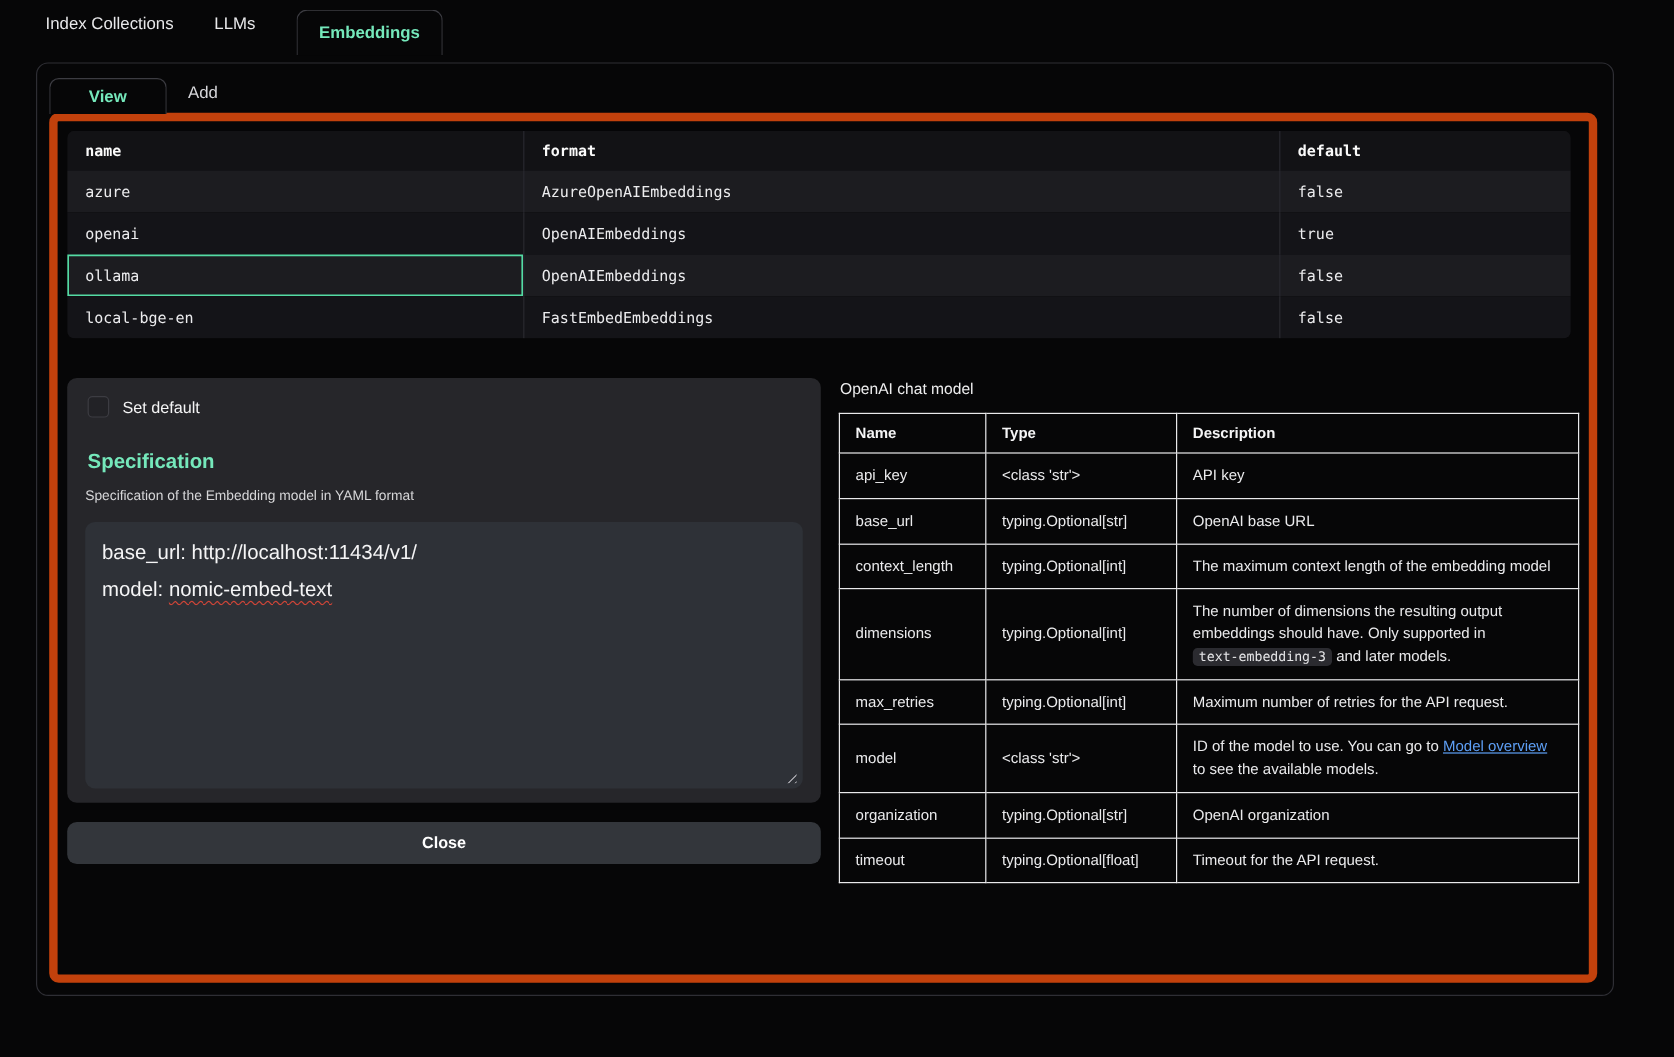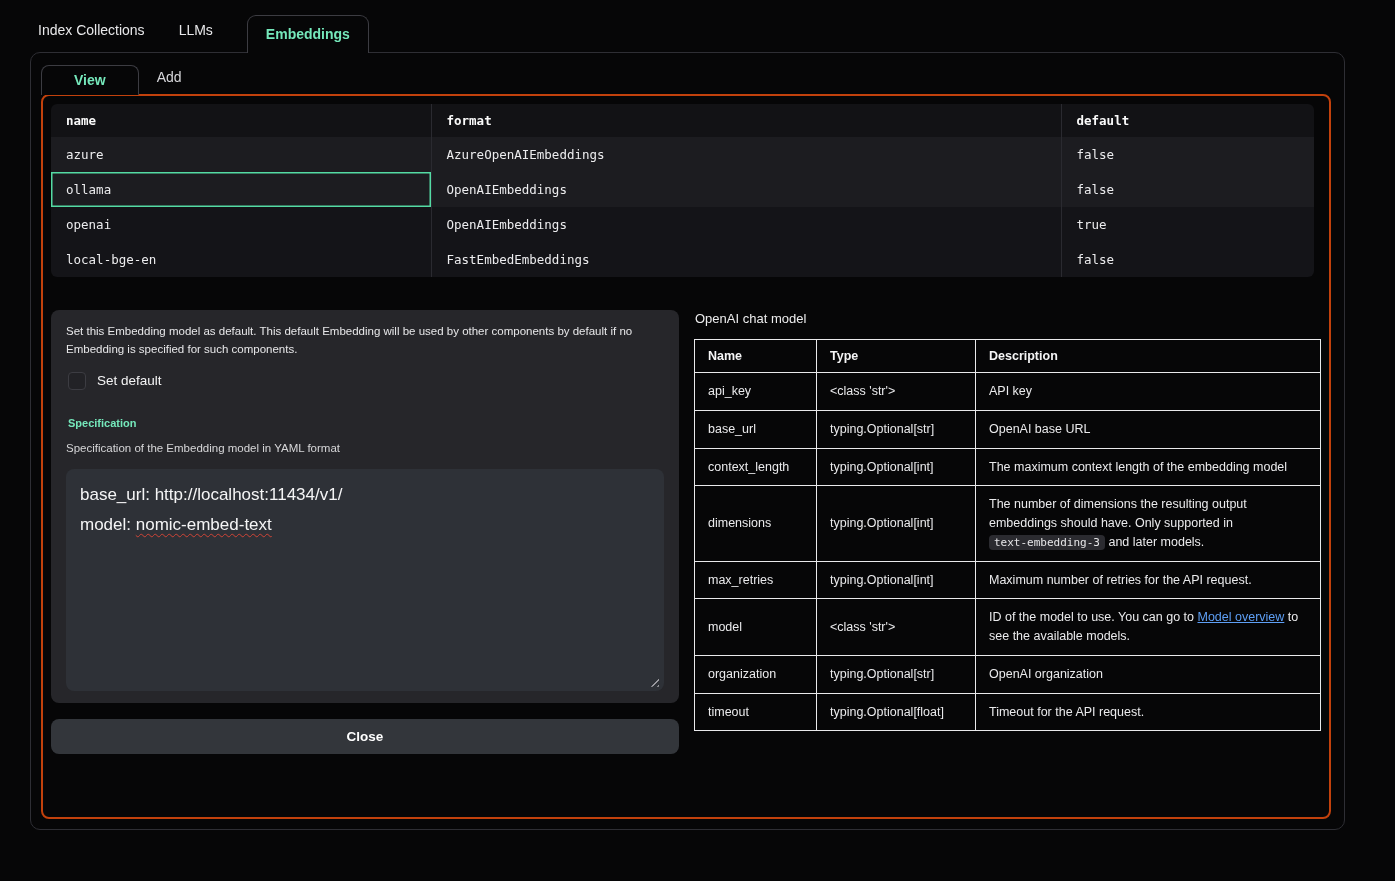--- a/index.html
+++ b/index.html
@@ -1,37 +1,37 @@
 <!DOCTYPE html>
 <html><head>
 <meta charset="utf-8">
 <style>
   * { margin:0; padding:0; box-sizing:border-box; }
   html,body { width:1395px; height:881px; background:#060607; overflow:hidden;
     font-family:"Liberation Sans", sans-serif; -webkit-font-smoothing:antialiased; }
 
   
-  .top-tabs { display:flex; align-items:flex-end; padding-left:30px; height:52px; position:relative; z-index:3; }
+  .top-tabs { display:flex; align-items:center; padding-left:30px; height:52px; position:relative; z-index:3; }
   .top-tab { color:#e8e8ea; font-size:14px; padding:0 8px 14px; margin-right:18px; cursor:pointer; }
   .top-tab.active { display:flex; align-items:center; height:38px; padding:0 18px 1px;
     margin:0 18px -1px 8px; background:#060607;
     border:1px solid #3c3c42; border-bottom:none; border-radius:9px 9px 0 0;
     color:var(--mint); font-weight:bold; }
 
   
   .panel { margin:0 50px 0 30px; height:778px; border:1px solid #2e2e34; border-radius:10px;
     background:#060607; display:flex; flex-direction:column; position:relative; z-index:2; }
 
   .sub-tabs { display:flex; align-items:flex-end; height:41px; padding-left:10px; flex:none; position:relative; z-index:2; }
   .sub-tab { color:#d6d6da; font-size:14px; padding:0 10px 9px; margin-right:8px; cursor:pointer; }
   .sub-tab.active { display:flex; align-items:center; height:30px; padding:0 32px 1px; margin:0 8px -1px 0;
     background:#060607; border:1px solid #3c3c42; border-bottom:none; border-radius:8px 8px 0 0;
     color:var(--mint); font-weight:bold; }
 
-  .inner { margin:0 13px 10px 10px; flex:1; border:2px solid #c2410c; border-radius:8px; padding:8px; overflow:hidden; }
+  .inner { margin:0 13px 10px 10px; flex:1; border:7px solid #c2410c; border-radius:8px; padding:8px; overflow:hidden; }
 
   
   .etable-wrap { margin-right:7px; border-radius:6px; overflow:hidden; }
   table.etable { width:100%; border-collapse:collapse; font-family:"DejaVu Sans Mono", monospace; font-size:12.5px; color:#ececee; }
   table.etable th { text-align:left; height:33px; padding:0 15px; background:#121215; font-weight:bold; color:#fafafa;
     border-right:1px solid #2a2a30; }
   table.etable td { height:35px; padding:0 15px; border-right:1px solid #2a2a30; }
   table.etable th:last-child, table.etable td:last-child { border-right:none; }
   tr.erow.odd  td { background:#1c1c20; }
   tr.erow.even td { background:#141418; }
@@ -42,21 +42,21 @@
   .content { display:flex; gap:15px; margin-top:33px; }
   .left-col { width:628px; flex:none; }
   .right-col { flex:1; min-width:0; }
 
   
   .card { background:#26262a; border-radius:8px; padding:13px 15px 12px; }
   .help-text { font-size:11.5px; color:#e7e7e9; line-height:1.55; margin-bottom:13px; max-width:600px; }
   .check-row { display:flex; align-items:center; gap:11px; margin:2px 0 27px 2px; cursor:pointer; }
   .checkbox { width:18px; height:18px; border-radius:4px; border:1.5px solid #3c3c42; background:#222226; flex:none; }
   .check-label { font-size:13.5px; color:#f4f4f5; }
-  .spec-heading { font-size:11px; font-weight:bold; color:var(--mint); margin:0 0 13px 2px; }
+  .spec-heading { font-size:17px; font-weight:bold; color:var(--mint); margin:0 0 13px 2px; }
   .spec-caption { font-size:11.5px; color:#d6d6d8; margin-bottom:15px; }
   .yaml-box { position:relative; height:222px; background:#2e3137; border-radius:8px; padding:11px 14px;
     font-size:17px; line-height:1.8; color:#f5f5f6; cursor:text; overflow:hidden; }
   .squiggle { text-decoration:underline; text-decoration-style:wavy; text-decoration-color:#cf4437;
     text-decoration-thickness:1px; text-underline-offset:3px; }
   .resize-handle { position:absolute; right:5px; bottom:4px; width:10px; height:10px;
     clip-path:polygon(100% 0, 100% 100%, 0 100%);
     background:repeating-linear-gradient(135deg, #9a9aa0 0 1.2px, transparent 1.2px 4.2px); }
 
   .btn-row { display:flex; gap:16px; margin-top:16px; }
@@ -112,44 +112,43 @@
             <th>format</th>
             <th>default</th>
           </tr>
         </thead>
         <tbody>
             <tr class="erow odd">
               <td>azure</td>
               <td>AzureOpenAIEmbeddings</td>
               <td>false</td>
             </tr>
+            <tr class="erow even">
+              <td>openai</td>
+              <td>OpenAIEmbeddings</td>
+              <td>true</td>
+            </tr>
             <tr class="erow odd sel">
               <td>ollama</td>
               <td>OpenAIEmbeddings</td>
               <td>false</td>
             </tr>
             <tr class="erow even">
-              <td>openai</td>
-              <td>OpenAIEmbeddings</td>
-              <td>true</td>
-            </tr>
-            <tr class="erow even">
               <td>local-bge-en</td>
               <td>FastEmbedEmbeddings</td>
               <td>false</td>
             </tr>
           </tbody>
       </table>
     </div>
 
     <div class="content">
 
       <div class="left-col">
         <div class="card">
-          <p class="help-text">Set this Embedding model as default. This default Embedding will be used by other components by default if no Embedding is specified for such components.</p>
           <div class="check-row">
             <span class="checkbox"></span>
             <span class="check-label">Set default</span>
           </div>
           <div class="spec-heading">Specification</div>
           <div class="spec-caption">Specification of the Embedding model in YAML format</div>
           <div class="yaml-box">
             <div id="yaml-content">
                 <div>base_url: http://localhost:11434/v1/</div>
                 <div>model: <span class="squiggle">nomic-embed-text</span></div>

